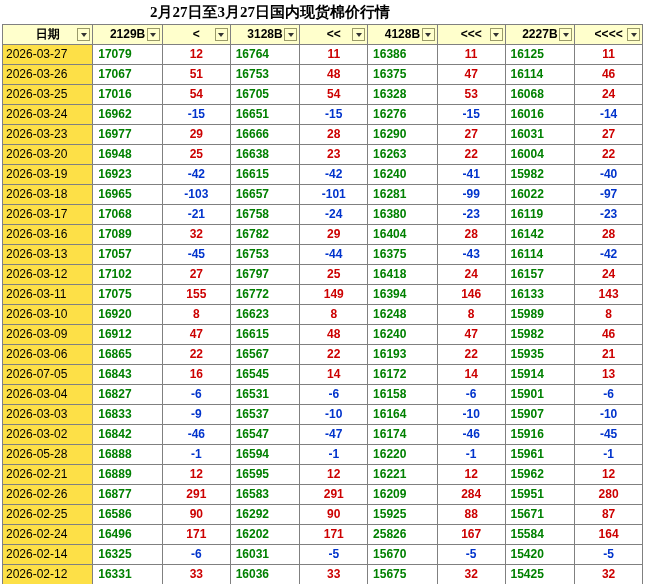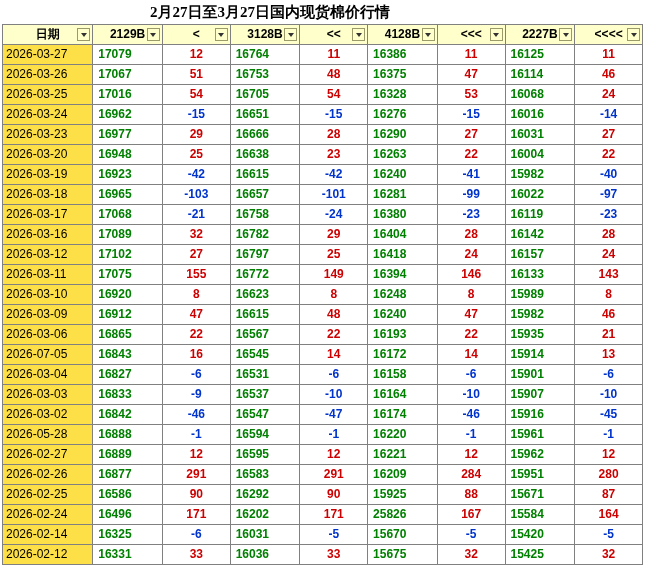--- a/index.html
+++ b/index.html
@@ -291,20 +291,31 @@
           <td class="price">17089</td>
           <td class="chg pos">32</td>
           <td class="price">16782</td>
           <td class="chg pos">29</td>
           <td class="price">16404</td>
           <td class="chg pos">28</td>
           <td class="price">16142</td>
           <td class="chg pos">28</td>
         </tr>
         <tr>
+          <td class="date">2026-03-13</td>
+          <td class="price">17057</td>
+          <td class="chg neg">-45</td>
+          <td class="price">16753</td>
+          <td class="chg neg">-44</td>
+          <td class="price">16375</td>
+          <td class="chg neg">-43</td>
+          <td class="price">16114</td>
+          <td class="chg neg">-42</td>
+        </tr>
+        <tr>
           <td class="date">2026-03-12</td>
           <td class="price">17102</td>
           <td class="chg pos">27</td>
           <td class="price">16797</td>
           <td class="chg pos">25</td>
           <td class="price">16418</td>
           <td class="chg pos">24</td>
           <td class="price">16157</td>
           <td class="chg pos">24</td>
         </tr>
@@ -401,21 +412,21 @@
           <td class="price">16888</td>
           <td class="chg neg">-1</td>
           <td class="price">16594</td>
           <td class="chg neg">-1</td>
           <td class="price">16220</td>
           <td class="chg neg">-1</td>
           <td class="price">15961</td>
           <td class="chg neg">-1</td>
         </tr>
         <tr>
-          <td class="date">2026-02-27</td>
+          <td class="date">2026-02-21</td>
           <td class="price">16889</td>
           <td class="chg pos">12</td>
           <td class="price">16595</td>
           <td class="chg pos">12</td>
           <td class="price">16221</td>
           <td class="chg pos">12</td>
           <td class="price">15962</td>
           <td class="chg pos">12</td>
         </tr>
         <tr>

